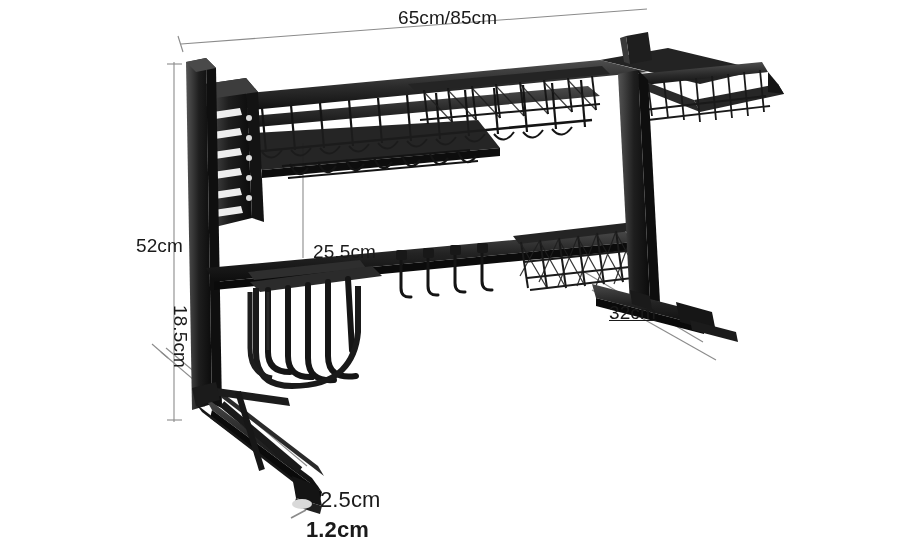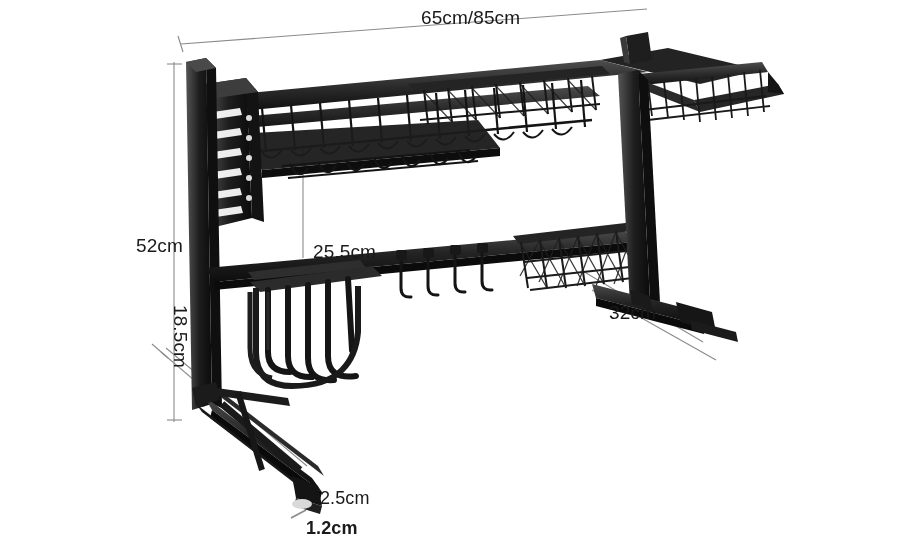--- a/index.html
+++ b/index.html
@@ -29,21 +29,21 @@
     position: absolute;
     color: #1a1a1a;
     font-family: "Liberation Sans", sans-serif;
     font-size: 19px;
     font-weight: 400;
     letter-spacing: 0.1px;
     white-space: nowrap;
     line-height: 1;
   }
   .dim-label.small {
-    font-size: 18px;
+    font-size: 22px;
   }
   .rot90 {
     transform: rotate(90deg);
     transform-origin: left top;
   }
 </style>
 </head>
 <body>
 
 <div id="stage">
@@ -334,27 +334,27 @@
       <path d="M222,404 L300,470" fill="none" stroke="#1a1a1a" stroke-width="7"></path>
       <path d="M238,392 L262,470" fill="none" stroke="#171717" stroke-width="6"></path>
     </g>
 
     <g>
       <path d="M192,388 L216,382 L220,400 L196,406 Z" fill="#1b1b1b"></path>
     </g>
 
   </svg>
 
-  <div class="dim-label" style="left:398px; top:8px;margin-left:23px;">65cm/85cm</div>
+  <div class="dim-label" style="left:398px; top:8px;">65cm/85cm</div>
 
   <div class="dim-label" style="left:136px; top:236px;">52cm</div>
 
   <div class="dim-label rot90" style="left:190px; top:305px;">18.5cm</div>
 
   <div class="dim-label" style="left:313px; top:198px;margin-top:44px;">25.5cm</div>
 
-  <div class="dim-label" style="left:609px; top:303px;">32cm</div>
+  <div class="dim-label" style="left:609px; top:303px;text-decoration:underline;">32cm</div>
 
   <div class="dim-label small" style="left:320px; top:489px;">2.5cm</div>
 
   <div class="dim-label small" style="left:306px; top:519px;font-weight:bold;">1.2cm</div>
 
 </div>
 
 </body></html>

